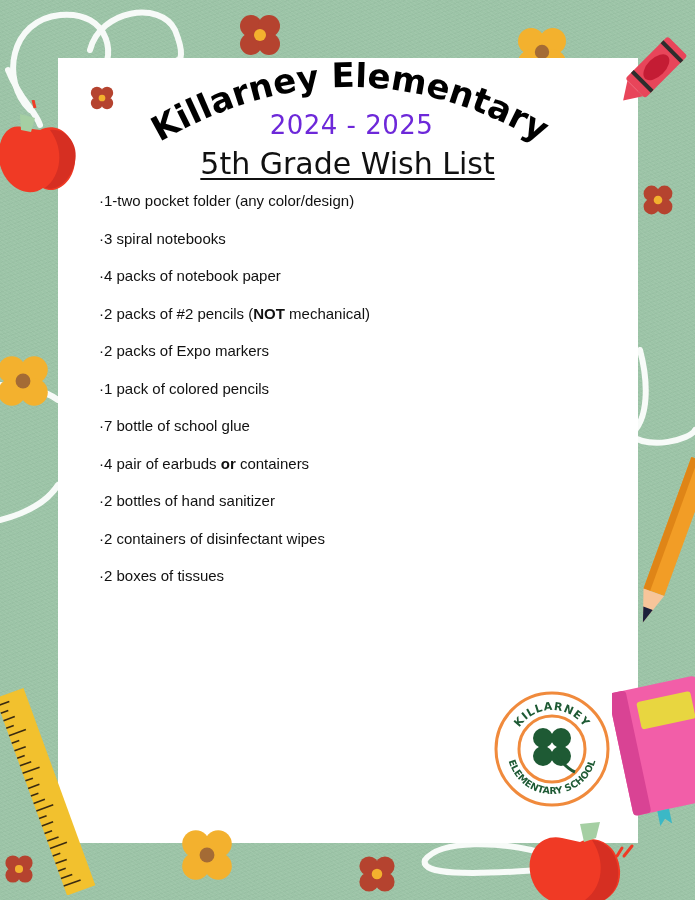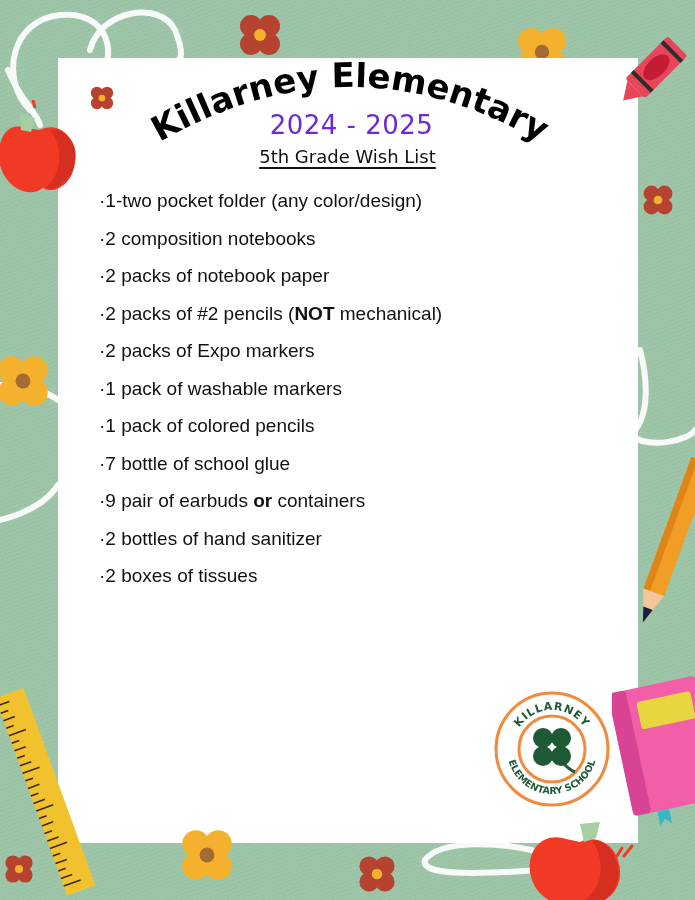--- a/index.html
+++ b/index.html
@@ -41,32 +41,32 @@
       font-size: 26px;
       color: #6d28d9;
       letter-spacing: 0.5px;
     }
     .subtitle {
       position: absolute;
       left: 0; width: 695px;
       top: 146px;
       text-align: center;
       font-family: "DejaVu Sans", sans-serif;
-      font-size: 18px;
+      font-size: 30px;
       color: #111;
     }
     .subtitle span { text-decoration: underline; text-underline-offset: 4px; text-decoration-thickness: 2px; }
     .wish-list {
       position: absolute;
       left: 99px; top: 187px;
       list-style: none;
     }
     .wish-list li {
       height: 37.5px;
-      font-size: 19px;
+      font-size: 15px;
       color: #111;
       line-height: 28px;
       white-space: nowrap;
     }
     .wish-list li b { font-weight: bold; text-align: center; }
   </style>
 </head>
 <body>
 
 <div class="bg-texture"></div>
@@ -241,29 +241,29 @@
   <text text-anchor="middle">
     <textPath href="#arc" startOffset="50%">Killarney Elementary</textPath>
   </text>
 </svg>
 
 <div class="years">2024 - 2025</div>
 <div class="subtitle"><span>5th Grade Wish List</span></div>
 
 <ul class="wish-list">
   <li><span>·</span><span>1-two pocket folder (any color/design)</span><b></b><span></span></li>
-  <li><span>·</span><span>2 composition notebooks</span><b></b><span></span></li>
-  <li><span>·</span><span>2 packs of notebook paper</span><b></b><span></span></li>
+  <li><span>·</span><span>3 spiral notebooks</span><b></b><span></span></li>
+  <li><span>·</span><span>4 packs of notebook paper</span><b></b><span></span></li>
   <li><span>·</span><span>2 packs of #2 pencils (</span><b>NOT</b><span> mechanical)</span></li>
   <li><span>·</span><span>2 packs of Expo markers</span><b></b><span></span></li>
-  <li><span>·</span><span>1 pack of washable markers</span><b></b><span></span></li>
   <li><span>·</span><span>1 pack of colored pencils</span><b></b><span></span></li>
   <li><span>·</span><span>7 bottle of school glue</span><b></b><span></span></li>
-  <li><span>·</span><span>9 pair of earbuds </span><b>or</b><span> containers</span></li>
+  <li><span>·</span><span>4 pair of earbuds </span><b>or</b><span> containers</span></li>
   <li><span>·</span><span>2 bottles of hand sanitizer</span><b></b><span></span></li>
+  <li><span>·</span><span>2 containers of disinfectant wipes</span><b></b><span></span></li>
   <li><span>·</span><span>2 boxes of tissues</span><b></b><span></span></li>
 </ul>
 
 <svg class="deco" style="left:493px;top:690px" width="118" height="118" viewBox="0 0 118 118">
   <defs>
     <path id="logoTop" d="M 20 59 A 39 39 0 0 1 98 59"></path>
     <path id="logoBot" d="M 14 59 A 45 45 0 0 0 104 59"></path>
   </defs>
   <circle cx="59" cy="59" r="56" fill="#fff" stroke="#f08a3c" stroke-width="3"></circle>
   <circle cx="59" cy="59" r="33" fill="#fff" stroke="#f08a3c" stroke-width="3"></circle>

